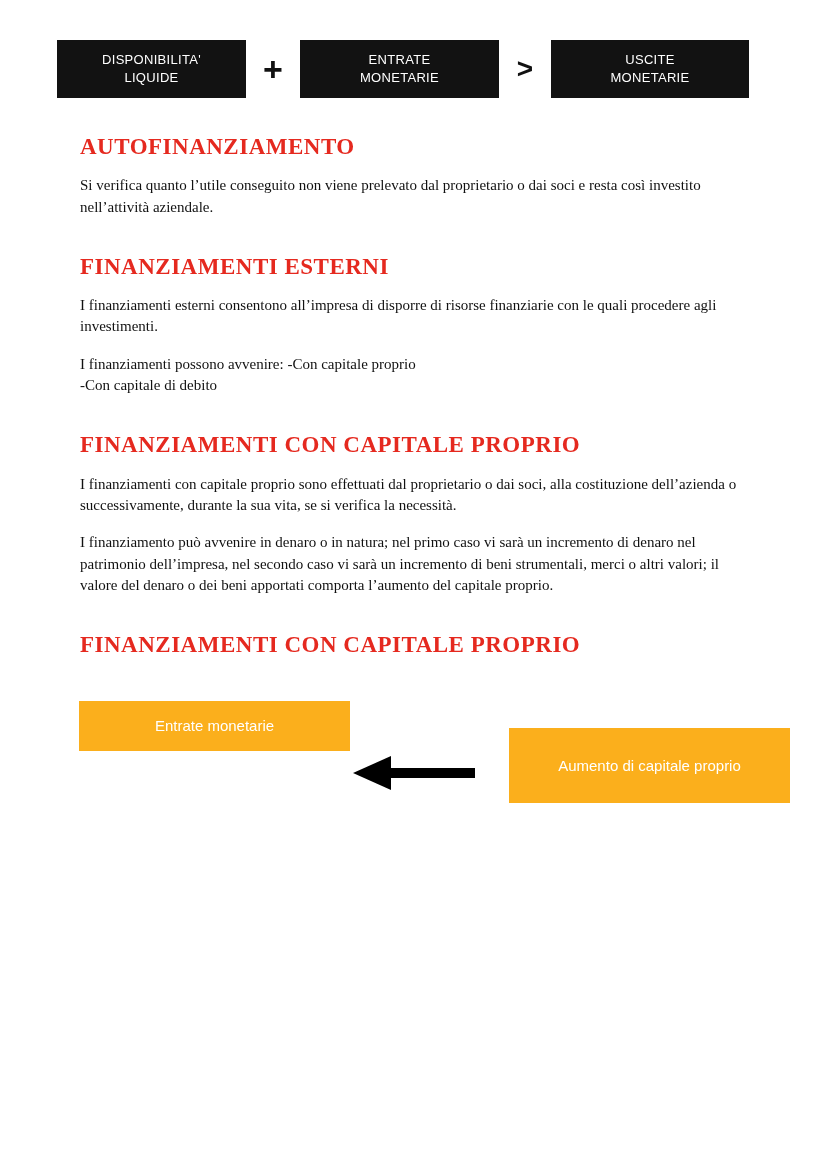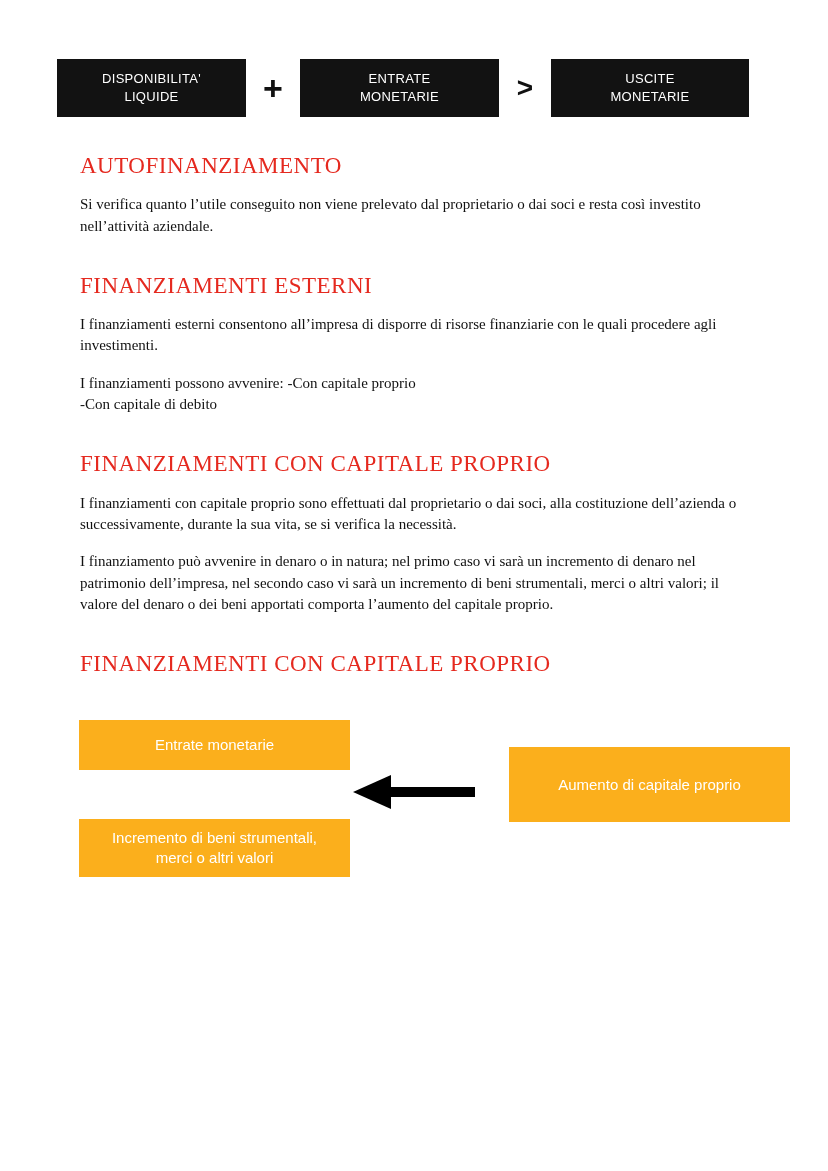--- a/index.html
+++ b/index.html
@@ -10,21 +10,21 @@
     background:#ffffff;
     font-family:"Liberation Serif", serif;
     color:#111111;
     overflow:hidden;
   }
 
   
   .formula-row{
     display:flex;
     align-items:center;
-    padding-top:59px;
+    padding-top:40px;
     margin-left:57px;
   }
   .black-box{
     background:#121212;
     color:#ffffff;
     font-family:"Liberation Sans", sans-serif;
     font-size:13px;
     letter-spacing:.3px;
     height:58px;
     display:flex;
@@ -50,21 +50,21 @@
   .body-col{margin:0 78px 0 80px;}
   .intro{margin-top:50px;}
   .intro-line{
     font-size:15.5px;
     margin:0 0 13px 0;
     line-height:1.25;
   }
   .intro-line.indent{padding-left:4px;}
   .sec-heading{
     font-size:23px;
-    font-weight:normal;
+    font-weight:bold;
     color:#e5291f;
     letter-spacing:.5px;
     margin:36px 0 16px 0;
     line-height:1.1;
   }
   .para{
     font-size:15px;
     line-height:1.42;
     margin:4px 0 16px 0;
     white-space:pre-line;
@@ -141,24 +141,20 @@
     <h2 class="sec-heading">FINANZIAMENTI CON CAPITALE PROPRIO</h2>
   </div>
 
   <div class="diagram">
     <div class="orange-box ob-entrate">
       <span>Entrate monetarie</span>
     </div>
     <div class="orange-box ob-aumento">
       <span>Aumento di capitale proprio</span>
     </div>
-    <div class="orange-box ob-incremento">
-      <span>Incremento di beni strumentali,
-merci o altri valori</span>
-    </div>
     <div class="arrow-wrap">
       <svg width="122" height="36" viewBox="0 0 122 36" xmlns="http://www.w3.org/2000/svg">
         <rect x="36" y="13" width="86" height="10" fill="#000000"></rect>
         <polygon points="0,18 38,1 38,35" fill="#000000"></polygon>
       </svg>
     </div>
   </div>
 
 </div>
 

